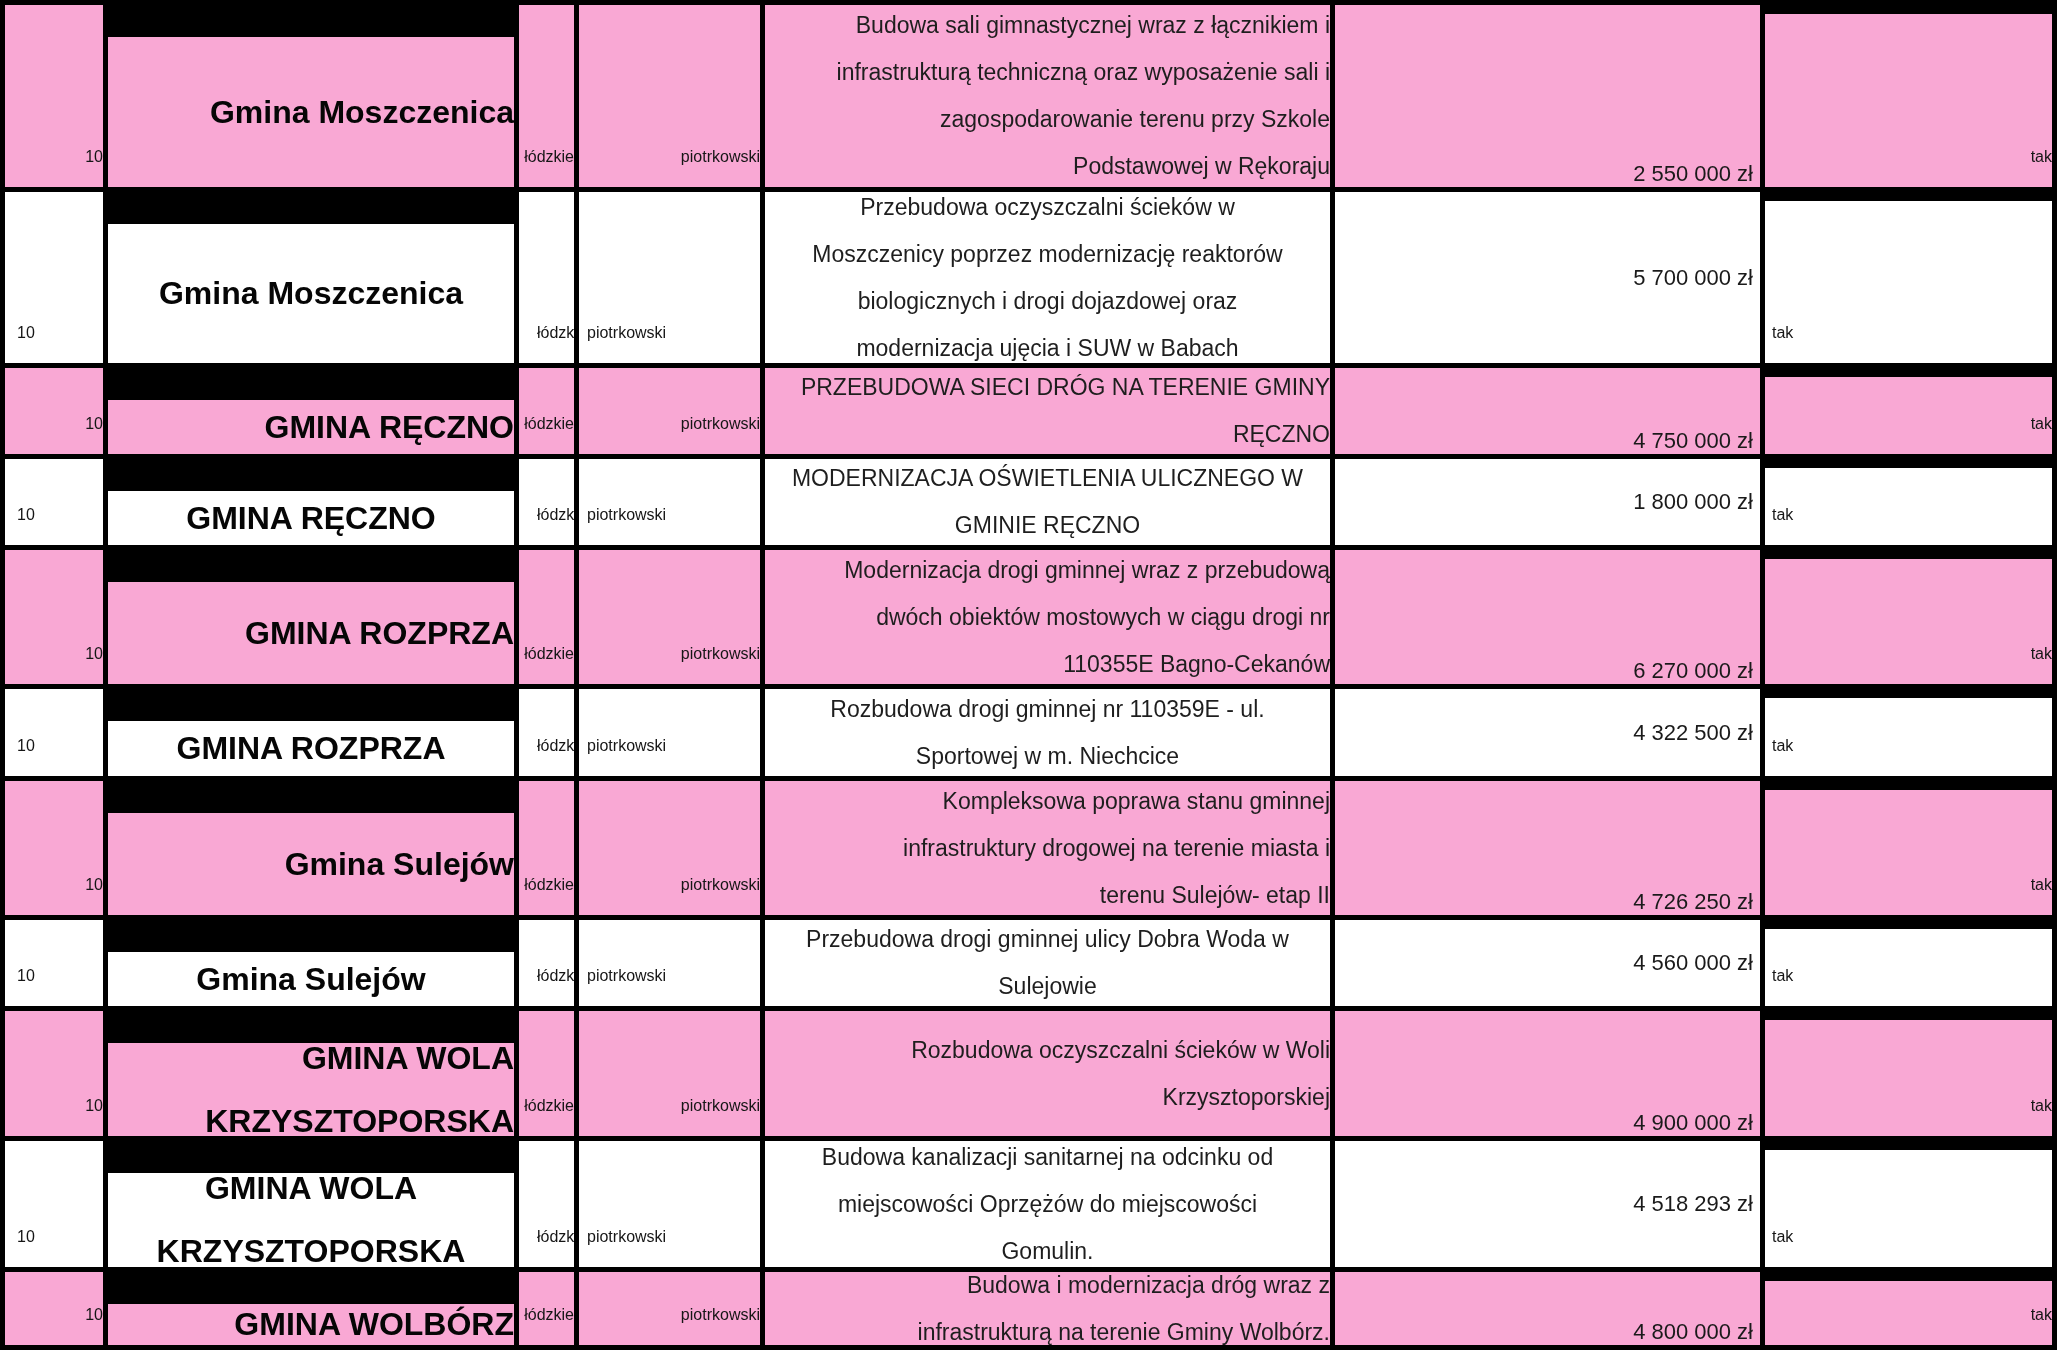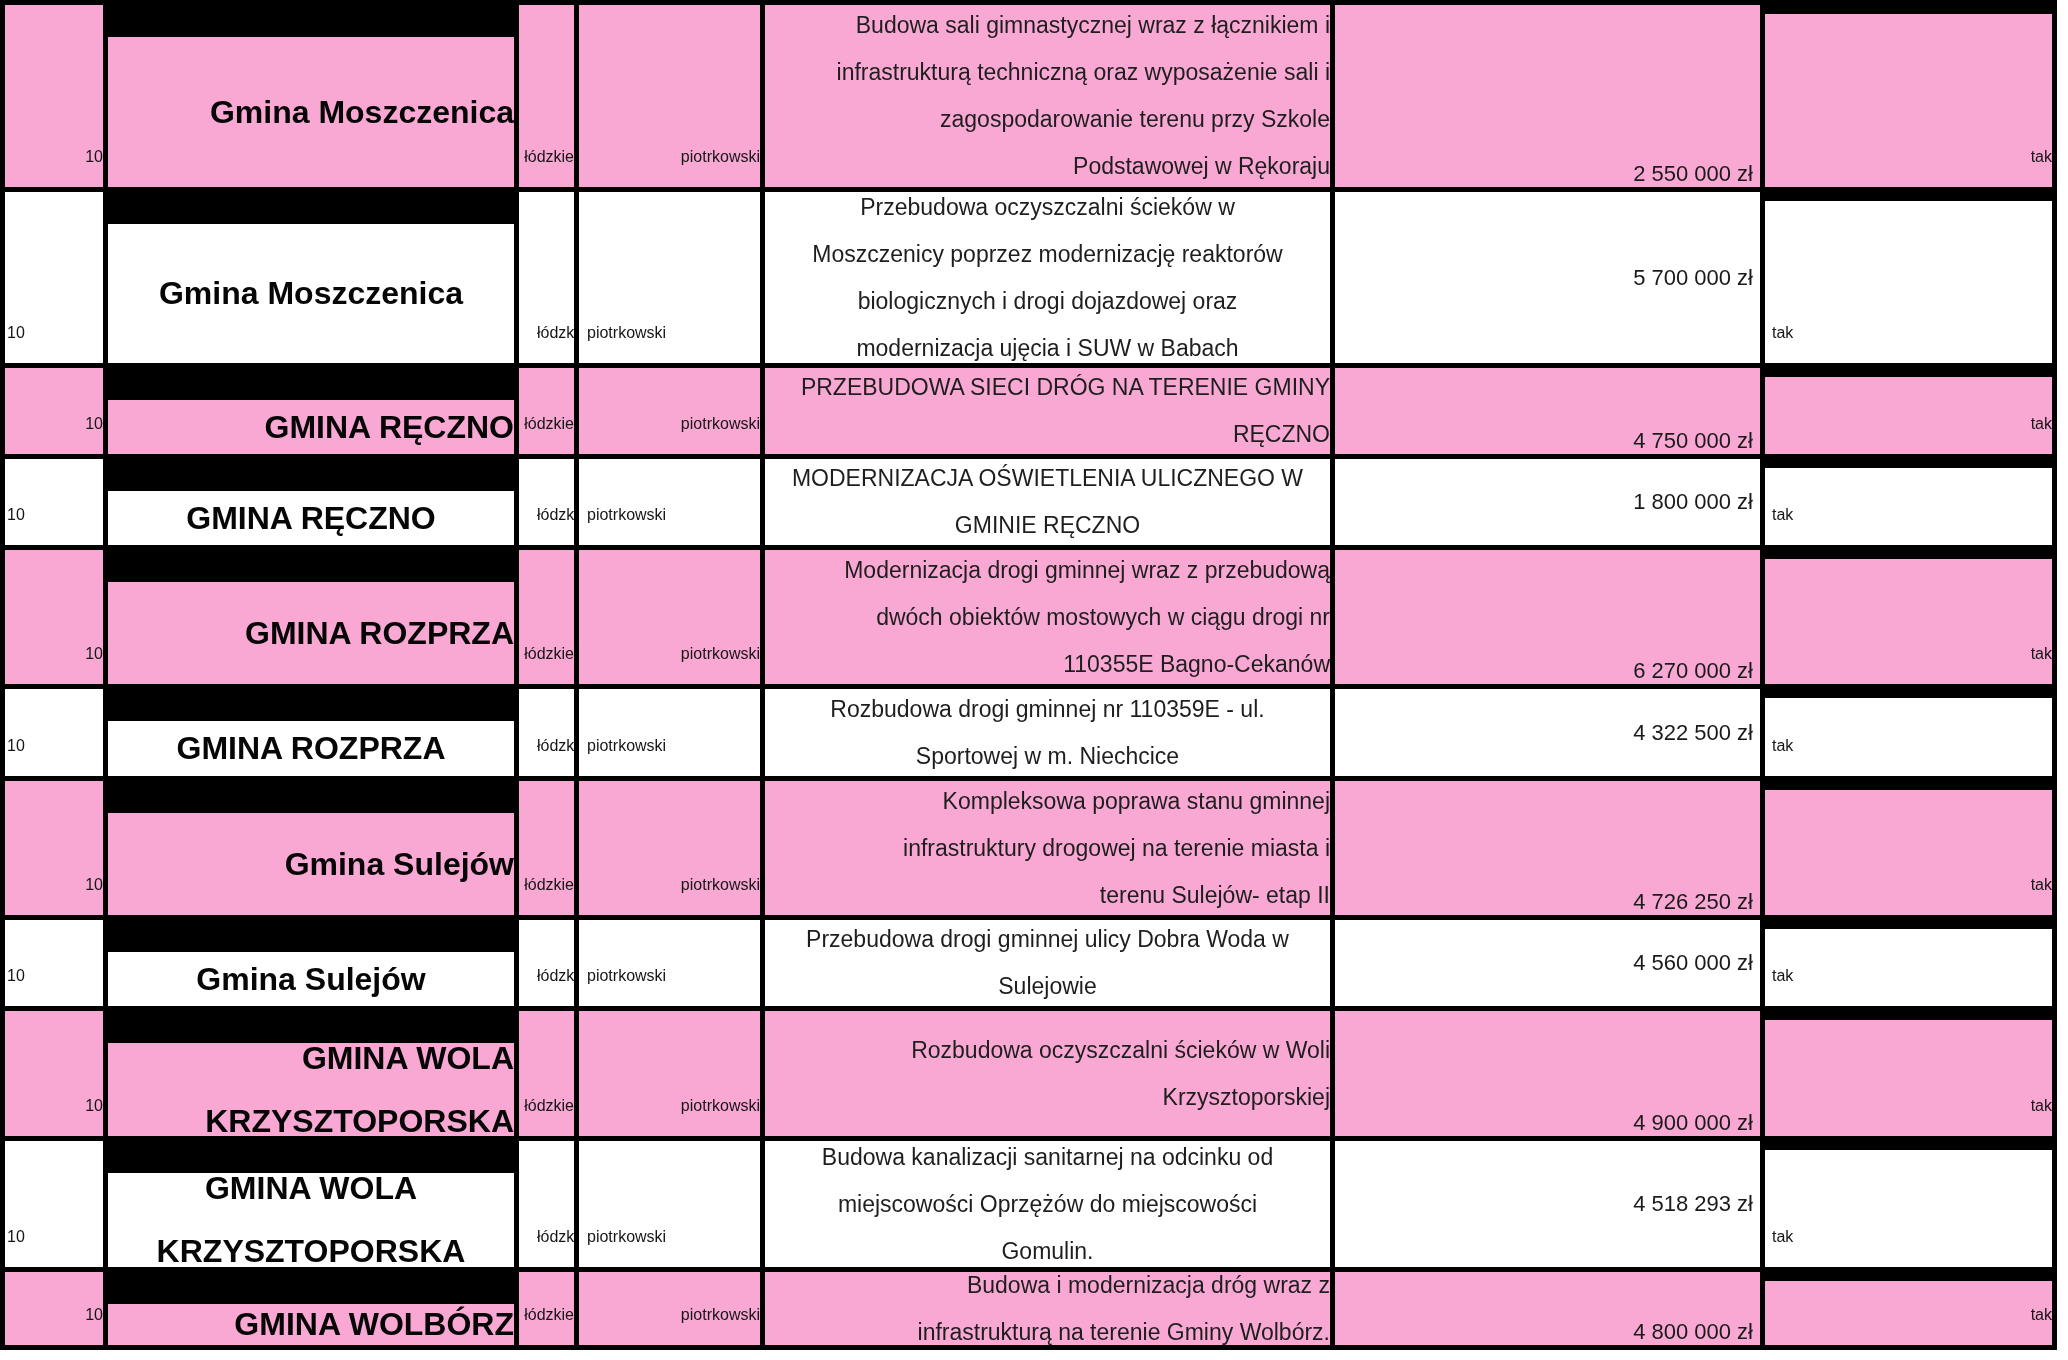--- a/index.html
+++ b/index.html
@@ -14,21 +14,21 @@
     border:5px solid #000000;
     width:max-content;
   }
   .cell{background:#ffffff;overflow:hidden;color:#1c1c1c;}
   .cell.shade{background:#f9a8d4;align-items:flex-end;}
   
   .c-no,.c-voiv,.c-county,.c-tak{
     display:flex;flex-direction:column;justify-content:flex-end;
     font-size:16px;line-height:1.25;color:#161616;
   }
-  .c-no{padding:0 0 20px 2px;}
+  .c-no{padding:0 0 20px 12px;}
   .c-voiv{padding:0 0 20px 18px;}
   .c-county{padding:0 0 20px 8px;}
   .c-tak{padding:0 0 20px 7px;margin-top:9px;}
   .c-voiv span,.c-county span,.c-no span,.c-tak span{white-space:nowrap;}
   
   .c-name{
     display:flex;flex-direction:column;justify-content:center;align-items:center;
     text-align:center;font-weight:bold;color:#060606;font-size:32px;margin-top:32px;
   }
   .name-line{line-height:63px;white-space:nowrap;}

